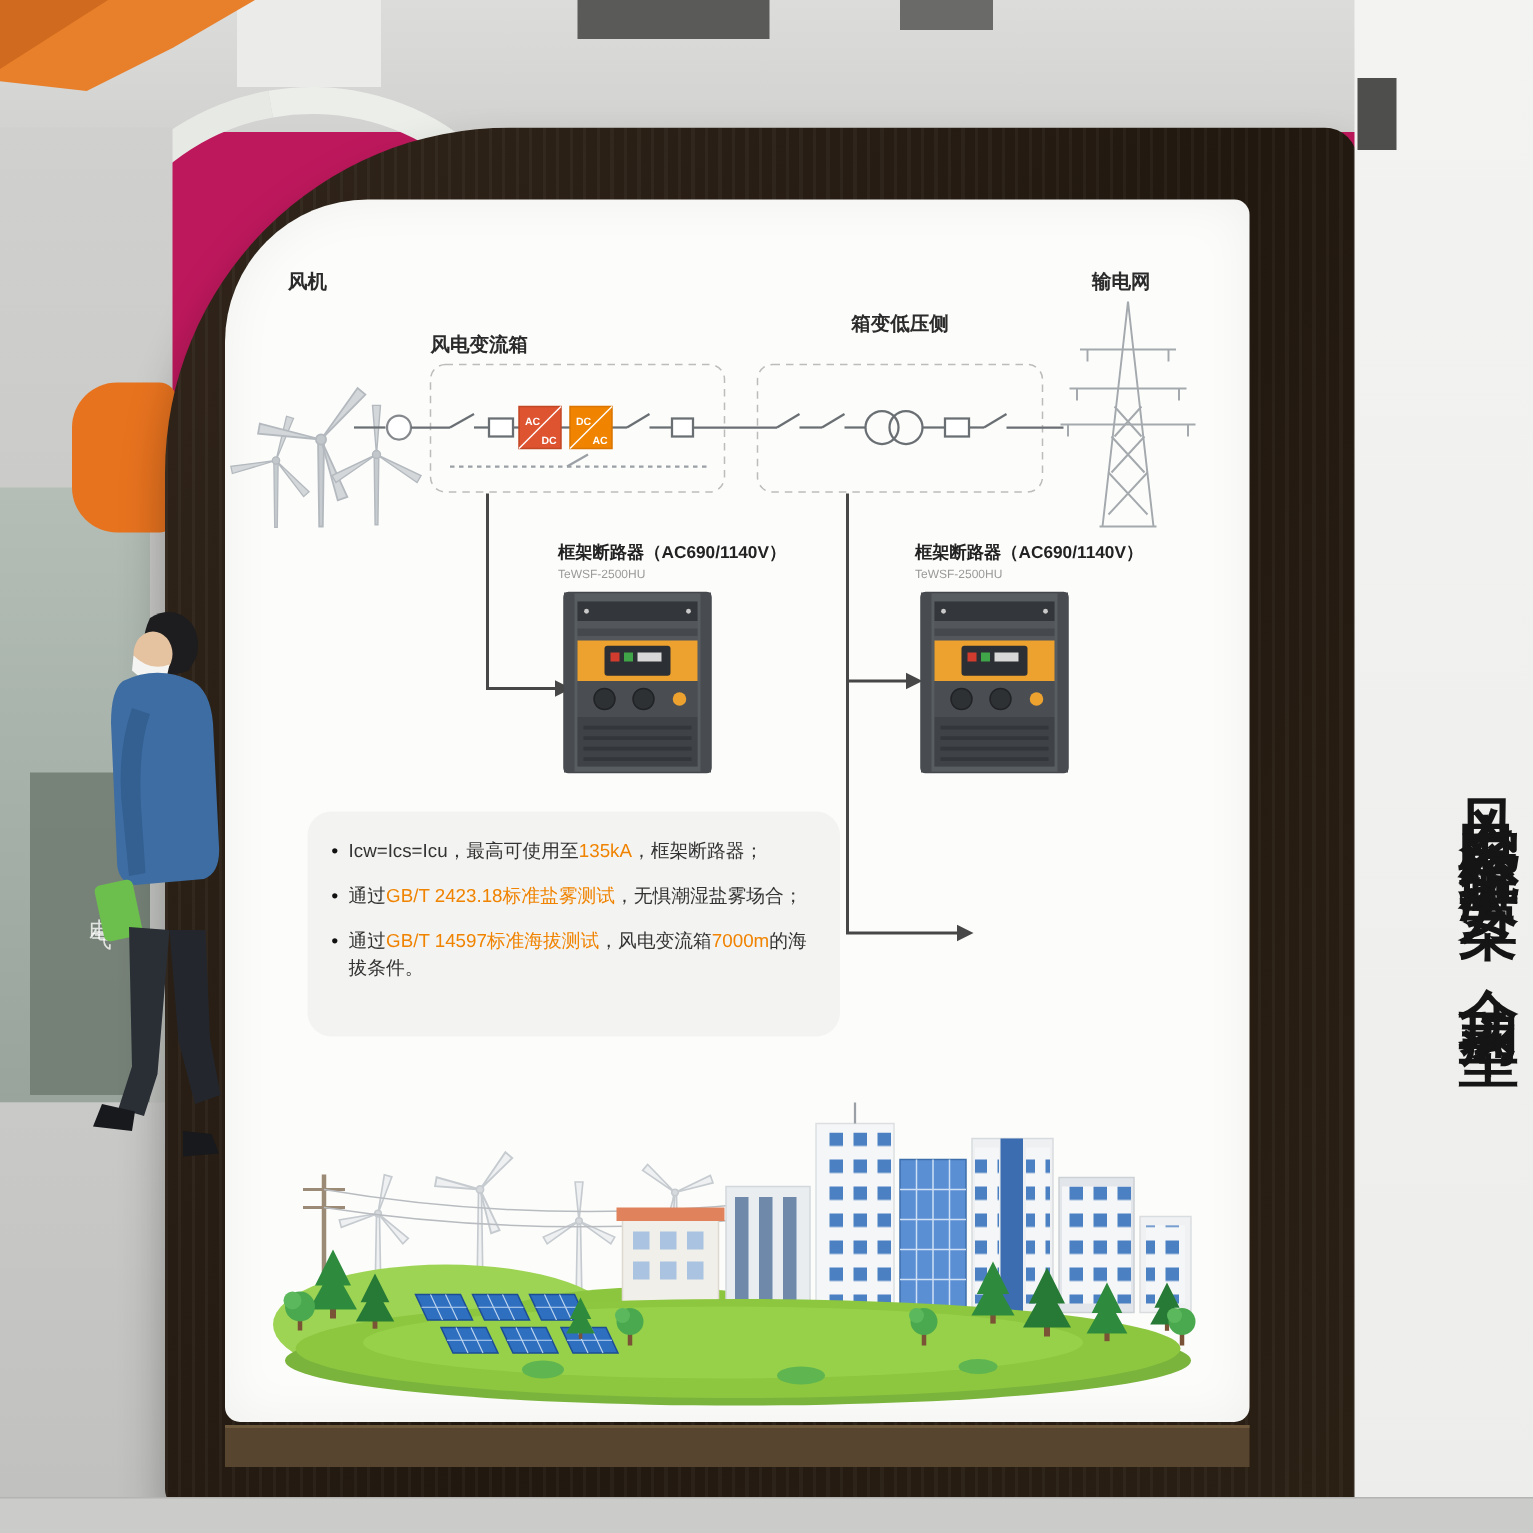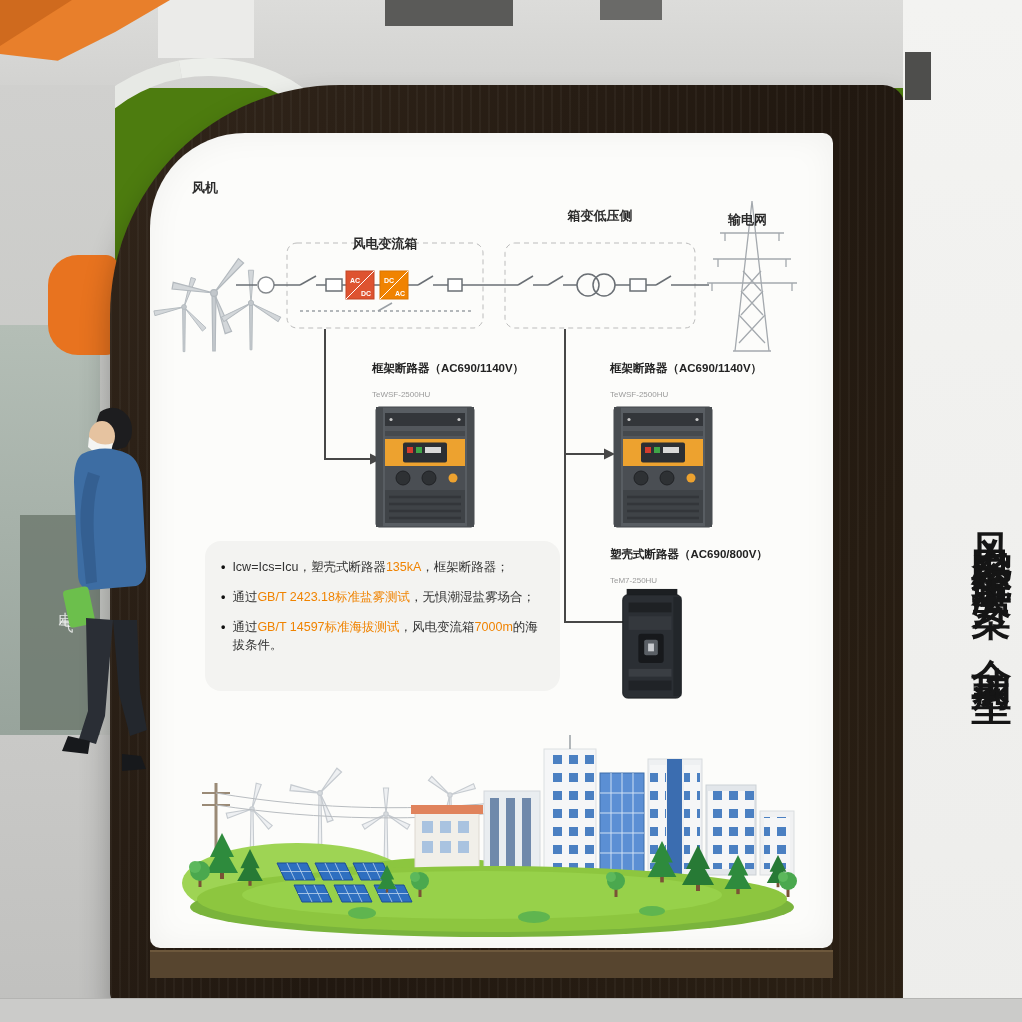--- a/index.html
+++ b/index.html
@@ -1,16 +1,16 @@
 <!DOCTYPE html>
 <html><head>
 <meta charset="utf-8">
 <style>
   html,body{margin:0;padding:0;background:#bfbfbd;font-family:"Liberation Sans",sans-serif;}
-  .stage{position:relative;width:1022px;height:1022px;overflow:hidden;background:#4d7c0f;}
+  .stage{position:relative;width:1022px;height:1022px;overflow:hidden;background:#be185d;}
   .abs{position:absolute;}
 
   
   .ceiling{left:0;top:0;width:905px;height:88px;background:linear-gradient(#dcdcda,#d2d2d0);z-index:1;}
   .ceiling-block{left:158px;top:0;width:96px;height:58px;background:#ebebe9;z-index:1;}
   .vent1{left:385px;top:0;width:128px;height:26px;background:#5a5a58;z-index:1;}
   .vent2{left:600px;top:0;width:62px;height:20px;background:#6a6a68;z-index:1;}
   .orange-truss{left:0;top:0;width:170px;height:66px;background:#e87f2b;
     clip-path:polygon(0 0,100% 0,68% 48%,34% 92%,0 82%);z-index:2;}
   .orange-truss2{left:0;top:0;width:72px;height:46px;background:#cf6a1e;
@@ -45,31 +45,31 @@
   
   .right-wall{left:903px;top:0;width:119px;height:1022px;background:linear-gradient(#f3f3f1,#ededeb);z-index:5;}
   .wall-dark{left:2px;top:52px;width:26px;height:48px;background:#4e4e4c;}
   .vertical-title{left:912px;top:236px;width:100px;height:690px;display:flex;align-items:flex-start;
     justify-content:center;z-index:7;writing-mode:vertical-rl;text-orientation:upright;
     font-size:40px;font-weight:800;letter-spacing:9px;color:#151515;line-height:1;}
 
   
   .poster-label{position:absolute;font-size:13px;font-weight:bold;color:#2b2b2b;}
   .lbl-source{left:42px;top:46px;}
-  .lbl-grid{left:578px;top:46px;margin-top:32px;}
-  .lbl-converter{left:137px;top:102px;width:196px;text-align:center;}
+  .lbl-grid{left:578px;top:46px;}
+  .lbl-converter{left:137px;top:88px;width:196px;text-align:left;}
   .lbl-transformer{left:355px;top:74px;width:190px;text-align:center;}
   .diagram{position:absolute;left:0;top:0;width:683px;height:580px;}
 
   .product{position:absolute;}
   .p1{left:222px;top:228px;width:130px;}
   .p2{left:460px;top:228px;width:130px;}
   .p3{left:460px;top:414px;width:150px;}
   .product-title{font-size:11.5px;font-weight:bold;color:#222;white-space:nowrap;}
-  .product-model{font-size:8px;color:#9a9a9a;margin-top:14px;}
+  .product-model{font-size:8px;color:#9a9a9a;margin-top:2px;}
   .acb{width:106px;height:132px;margin-top:2px;}
   .mccb{width:84px;height:115px;margin-top:2px;}
 
   .spec-box{position:absolute;left:55px;top:408px;width:355px;height:150px;background:#f3f3f1;
     border-radius:16px;box-sizing:border-box;padding:17px 16px;}
   .spec-item{display:flex;gap:7px;font-size:12.5px;line-height:1.5;color:#333;margin-bottom:11px;}
   .spec-item .bullet{flex:0 0 auto;color:#111;font-weight:bold;}
   .spec-text .hl{color:#f08300;font-weight:normal;}
 
   .illustration{position:absolute;left:32px;top:582px;width:622px;height:225px;}
@@ -242,41 +242,25 @@
           <rect x="52" y="46" width="16" height="6" fill="#d8d8d8"></rect>
         <rect x="12" y="65" width="80" height="24" fill="#4a4e53"></rect>
         <circle cx="30" cy="77" r="7" fill="#2e3134" stroke="#202225"></circle>
           <circle cx="56" cy="77" r="7" fill="#2e3134" stroke="#202225"></circle>
           <circle cx="80" cy="77" r="4.5" fill="#eda22f"></circle>
         <rect x="12" y="89" width="80" height="33" fill="#3f4347"></rect>
         <path d="M16,96 h72 M16,103 h72 M16,110 h72 M16,117 h72" stroke="#33363a" stroke-width="2.5"></path>
       </svg>
     </div>
 
-    <div class="product p3">
-      <div class="product-title">塑壳式断路器（AC690/800V）</div>
-      <div class="product-model">TeM7-250HU</div>
-      <svg class="mccb" viewBox="0 0 84 118">
-        <rect x="16" y="2" width="52" height="10" fill="#1c1f22"></rect>
-        <rect x="12" y="8" width="60" height="106" rx="5" fill="#2b2f34" stroke="#1a1d20"></rect>
-        <rect x="64" y="10" width="8" height="102" fill="#22262a"></rect>
-        <rect x="18" y="16" width="44" height="10" fill="#1e2124"></rect>
-        <rect x="18" y="30" width="44" height="14" fill="#34383d"></rect>
-        <rect x="28" y="48" width="26" height="30" rx="3" fill="#17191c"></rect>
-        <rect x="34" y="54" width="14" height="16" rx="2" fill="#5a5f65"></rect>
-        <rect x="38" y="58" width="6" height="8" fill="#c9ccd0"></rect>
-        <rect x="18" y="84" width="44" height="8" fill="#3a3e43"></rect>
-        <rect x="18" y="96" width="44" height="10" fill="#202327"></rect>
-      </svg>
-    </div>
 
     <div class="spec-box">
       <div class="spec-item">
         <span class="bullet">•</span>
-        <span class="spec-text"><span>Icw=Ics=Icu，塑壳式断路器</span><span class="hl">135kA</span><span>，框架断路器；</span><span class="hl"></span><span></span></span>
+        <span class="spec-text"><span>Icw=Ics=Icu，最高可使用至</span><span class="hl">135kA</span><span>，框架断路器；</span><span class="hl"></span><span></span></span>
       </div>
       <div class="spec-item">
         <span class="bullet">•</span>
         <span class="spec-text"><span>通过</span><span class="hl">GB/T 2423.18标准盐雾测试</span><span>，无惧潮湿盐雾场合；</span><span class="hl"></span><span></span></span>
       </div>
       <div class="spec-item">
         <span class="bullet">•</span>
         <span class="spec-text"><span>通过</span><span class="hl">GB/T 14597标准海拔测试</span><span>，风电变流箱</span><span class="hl">7000m</span><span>的海拔条件。</span></span>
       </div>
     </div>

